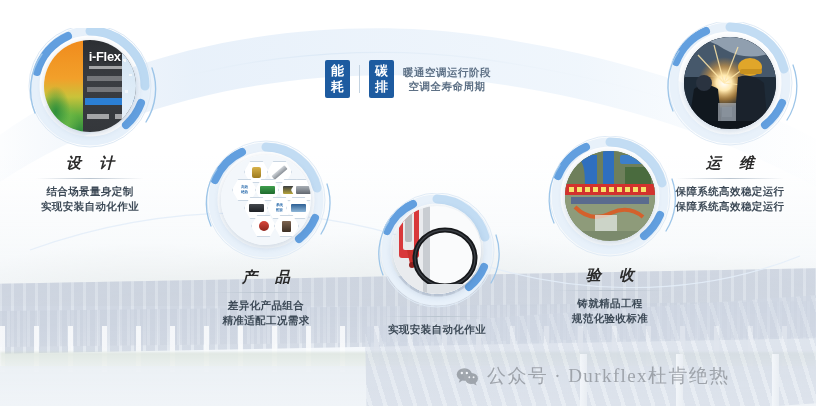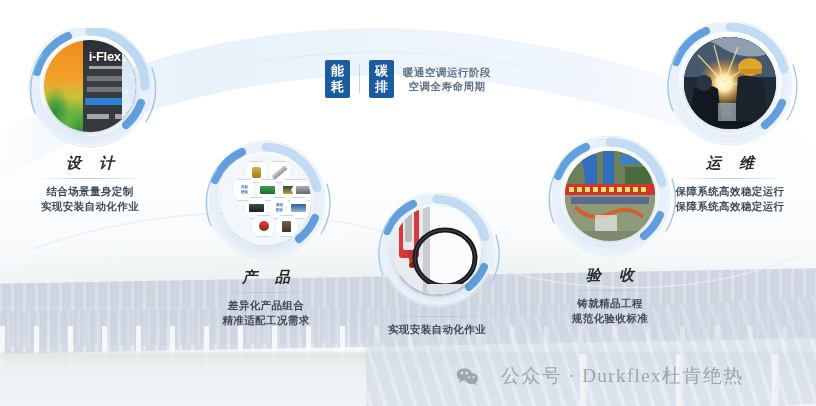--- a/index.html
+++ b/index.html
@@ -187,21 +187,21 @@
   
   .art-build { position:absolute; inset:0; background:linear-gradient(160deg,#f4f6f8,#e6eaee); }
   
   .art-accept { position:absolute; inset:0; background:linear-gradient(to bottom,#5f7f57,#7b8f6a); }
   
   .art-ops { position:absolute; inset:0; background:linear-gradient(150deg,#2a3440,#16202c 70%); }
 
   
   .watermark {
     position:absolute; left:456px; top:363px; z-index:8;
-    display:flex; align-items:center; gap:22px;
+    display:flex; align-items:center; gap:8px;
     color:#8d9299; font-size:19px; letter-spacing:1.4px;
     opacity:.78; white-space:nowrap;
     font-family:"Liberation Serif","DejaVu Serif",serif;
   }
   .wechat-ico { width:23px; height:19px; opacity:.72; }
 </style>
 </head>
 <body>
 
 <div id="stage">

